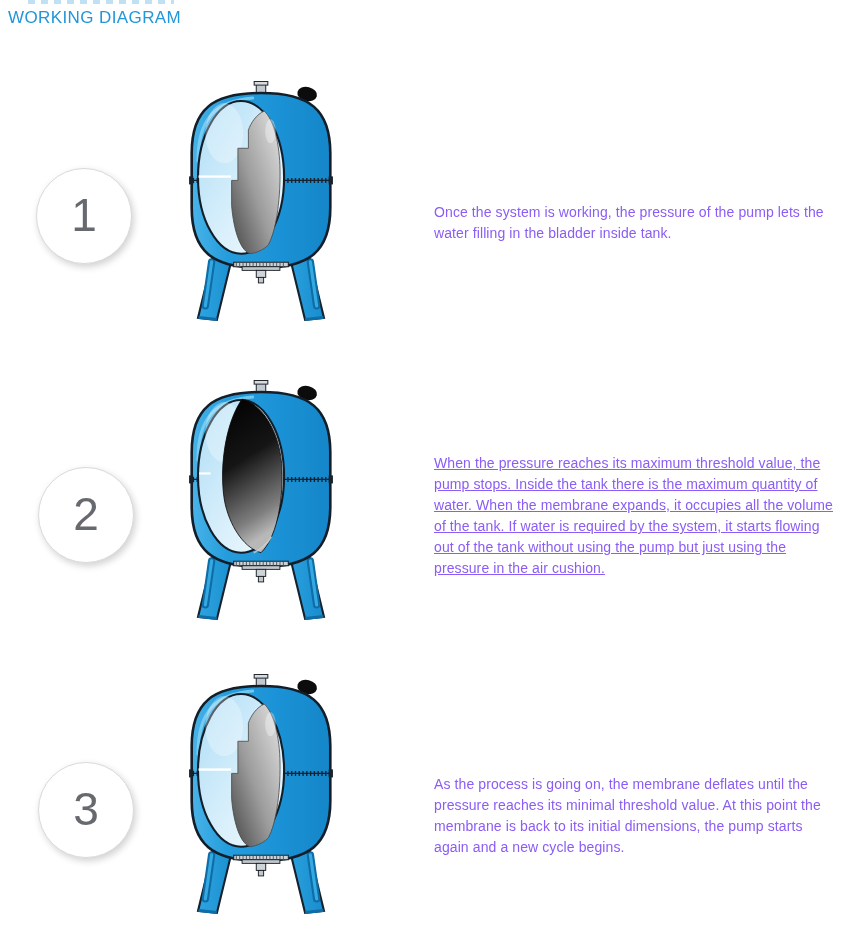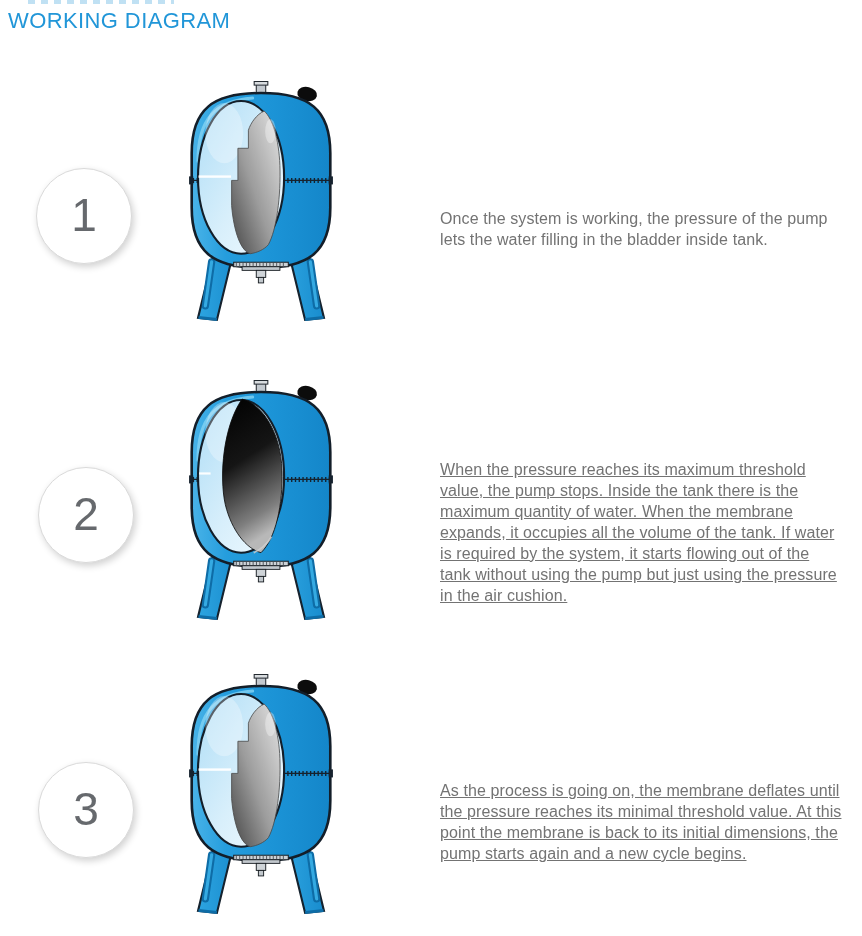--- a/index.html
+++ b/index.html
@@ -8,49 +8,49 @@
     font-family:"Liberation Sans","DejaVu Sans",sans-serif;
   }
   .top-fragment{
     position:absolute;left:28px;top:0;width:146px;height:4px;
     background:repeating-linear-gradient(90deg,
       rgba(111,186,228,0.55) 0 7px, rgba(255,255,255,0) 7px 13px);
     opacity:.8;
   }
   .page-title{
     position:absolute;left:8px;top:8px;
-    font-size:22px;letter-spacing:.4px;color:#2196d8;font-weight:400;
+    font-size:17px;letter-spacing:.4px;color:#2196d8;font-weight:400;
   }
   .step-row{position:absolute;left:0;width:862px;}
   .step-circle{
     position:absolute;width:94px;height:94px;border-radius:50%;
     background:#ffffff;border:1.5px solid #dadada;
     box-shadow:2px 3px 7px rgba(0,0,0,0.18);
     display:flex;align-items:center;justify-content:center;
   }
   .step-number{
     font-size:46px;color:#66696d;font-weight:400;line-height:1;
     transform:translateY(-1px);
   }
   .tank{position:absolute;width:168px;height:246px;}
   .step-text{
     position:absolute;width:402px;
-    font-size:16px;line-height:21px;color:#737373;letter-spacing:.1px;
-    margin:18px;
+    font-size:14px;line-height:21px;color:#8b5cf6;letter-spacing:.1px;
+    margin:12px;
   }
   
   #row1 .step-circle{left:36px;top:168px;}
   #row1 .tank{left:177px;top:81px;}
   #row1 .step-text{left:422px;top:190px;}
   #row2 .step-circle{left:38px;top:467px;}
   #row2 .tank{left:177px;top:380px;}
   #row2 .step-text{left:422px;top:441px;text-decoration:underline;}
   #row3 .step-circle{left:38px;top:762px;}
   #row3 .tank{left:177px;top:674px;}
-  #row3 .step-text{left:422px;top:762px;text-decoration:underline;}
+  #row3 .step-text{left:422px;top:762px;}
   .defs-holder{position:absolute;width:0;height:0;overflow:hidden;}
 </style>
 </head>
 <body>
 
 <svg class="defs-holder" aria-hidden="true">
   <defs>
     <linearGradient id="g-body" x1="0" y1="0" x2="1" y2="0">
       <stop offset="0" stop-color="#49b3e8"></stop>
       <stop offset="0.25" stop-color="#259ddd"></stop>

